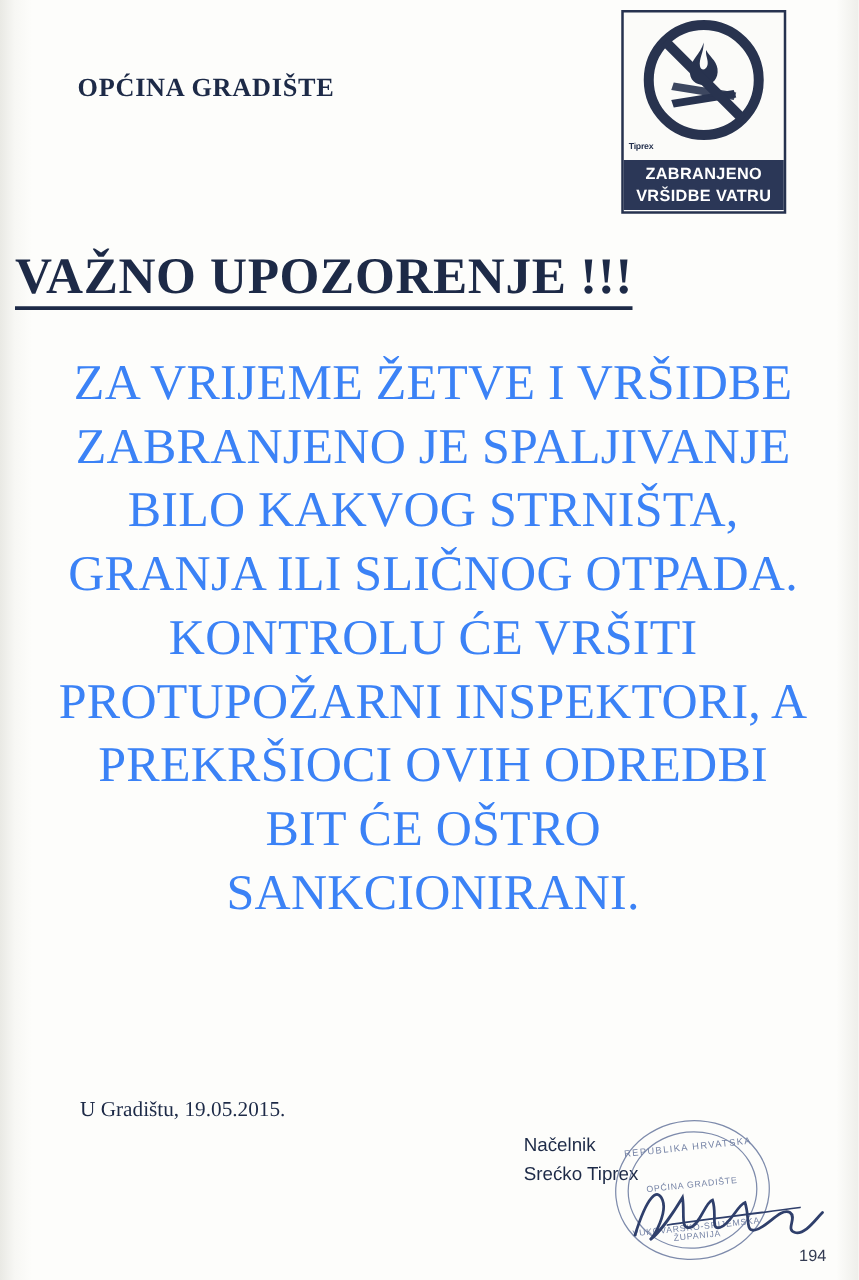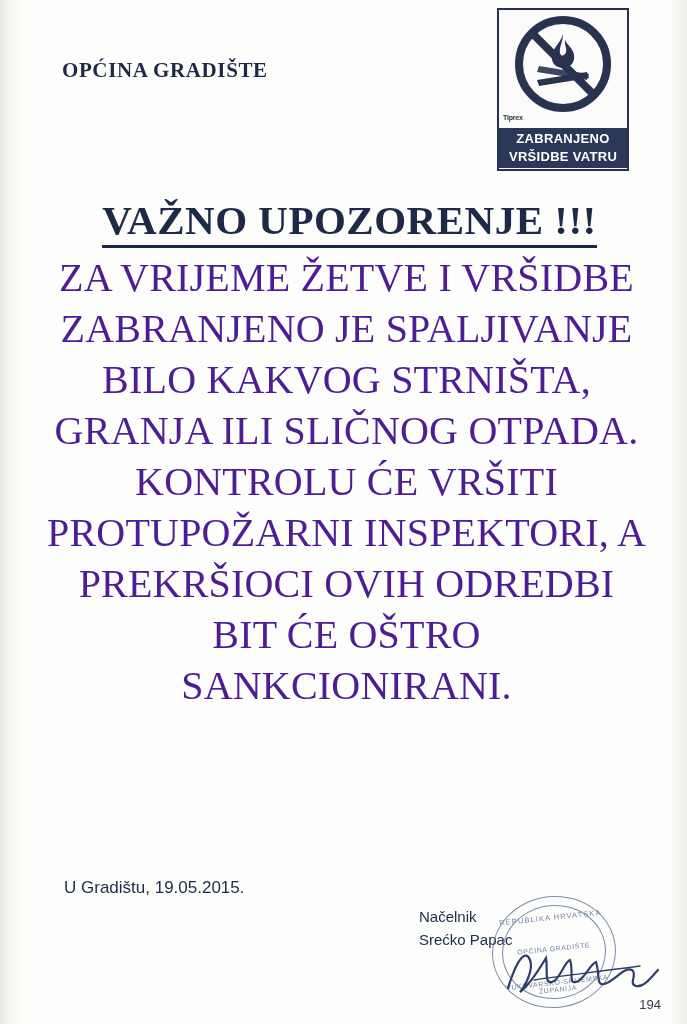--- a/index.html
+++ b/index.html
@@ -102,51 +102,51 @@
     line-height: 1.35;
     letter-spacing: 0.3px;
   }
 
   
   .headline {
     position: absolute;
     left: 0;
     right: 0;
     top: 196px;
-    text-align: center;
+    text-align: left;
     font-family: "Liberation Serif", serif;
     font-weight: bold;
     font-size: 41px;
     letter-spacing: 0.5px;
     color: #1d2a47;
     margin-left: 12px;
   }
   .headline span {
     border-bottom: 3px solid #1d2a47;
     padding-bottom: 2px;
   }
 
   .body-text {
     position: absolute;
     left: 46px;
     right: 40px;
-    top: 252px;
+    top: 280px;
     text-align: center;
     font-family: "Liberation Serif", serif;
     font-size: 40px;
     line-height: 51px;
-    color: #4c1d95;
+    color: #3b82f6;
     letter-spacing: 0.2px;
   }
 
   .place-date {
     position: absolute;
     left: 64px;
     top: 878px;
-    font-family: Liberation Sans, sans-serif;
+    font-family: Liberation Serif, serif;
     font-size: 17px;
     color: #1d2a47;
   }
 
   .signer {
     position: absolute;
     right: 78px;
     top: 906px;
     width: 190px;
     text-align: left;
@@ -246,21 +246,21 @@
   <div class="headline">
     <span>VAŽNO UPOZORENJE !!!</span>
   </div>
 
   <div class="body-text">ZA VRIJEME ŽETVE I VRŠIDBE ZABRANJENO JE SPALJIVANJE BILO KAKVOG STRNIŠTA, GRANJA ILI SLIČNOG OTPADA. KONTROLU ĆE VRŠITI PROTUPOŽARNI INSPEKTORI, A PREKRŠIOCI OVIH ODREDBI BIT ĆE OŠTRO SANKCIONIRANI.</div>
 
   <div class="place-date">U Gradištu, 19.05.2015.</div>
 
   <div class="signer">
     <div>Načelnik</div>
-    <div>Srećko Papac</div>
+    <div>Srećko Tiprex</div>
   </div>
 
   <div class="stamp">
     <div class="stamp-inner"></div>
     <div class="stamp-text-top">REPUBLIKA HRVATSKA</div>
     <div class="stamp-text-mid">OPĆINA GRADIŠTE</div>
     <div class="stamp-text-bottom">VUKOVARSKO-SRIJEMSKA ŽUPANIJA</div>
   </div>
 
   <svg class="signature" viewBox="0 0 170 70" aria-hidden="true">

